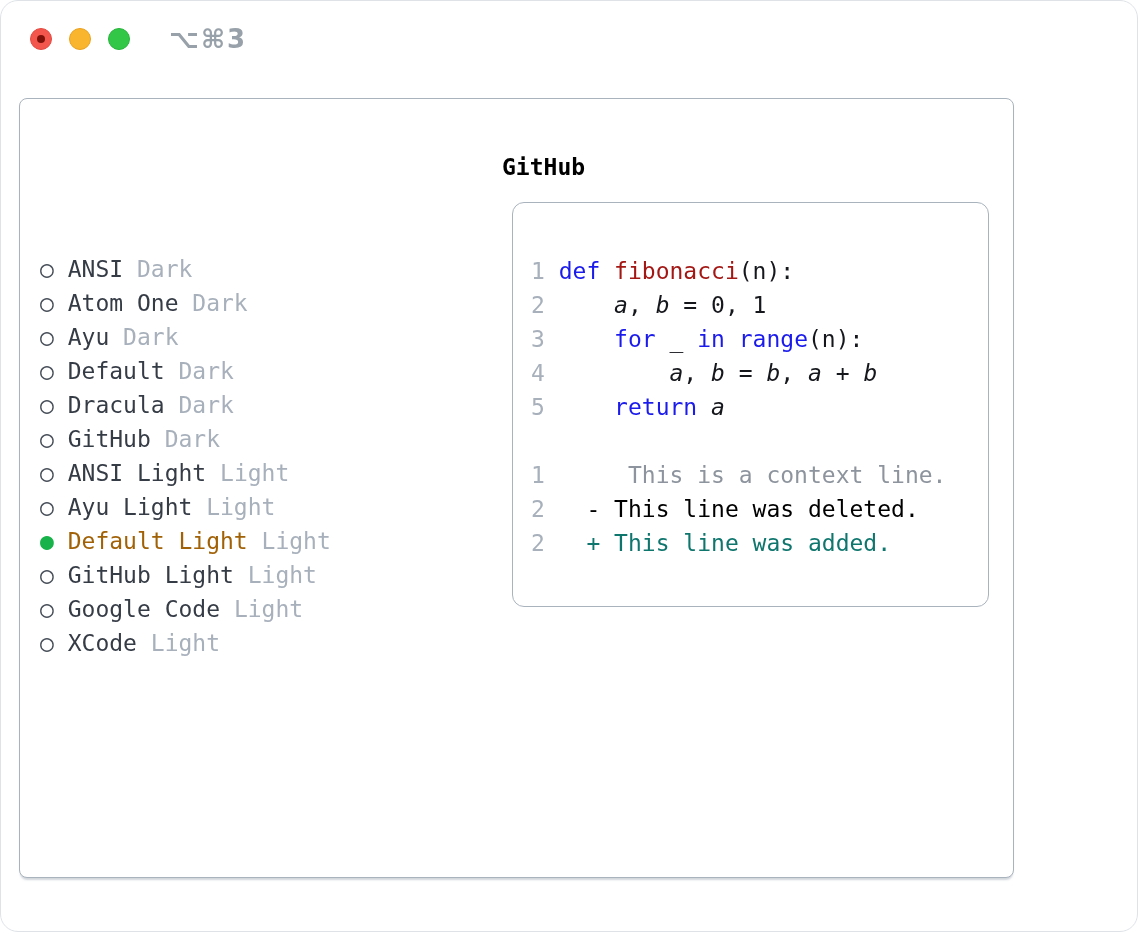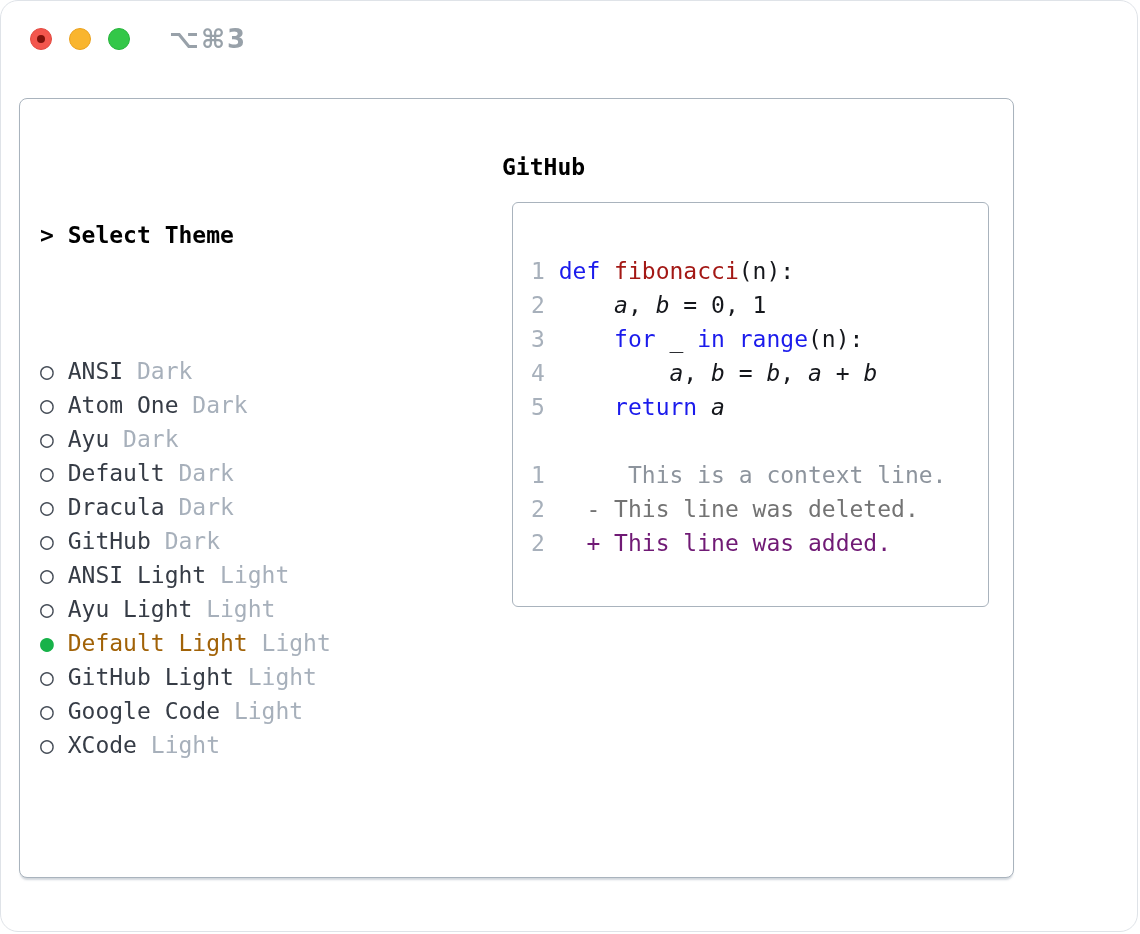--- a/index.html
+++ b/index.html
@@ -39,51 +39,50 @@
   .tname.sel{color:#a16207;text-align:right;}
   .suffix{color:#a7b0bb;margin-top:16px;}
   .spacer{height:34px;}
   
   .preview-title{
     position:absolute;left:482px;top:51px;font-size:23px;line-height:34px;
     font-weight:bold;color:#000;white-space:pre;
   }
   .preview-box{
     position:absolute;left:492px;top:103px;width:477px;height:405px;box-sizing:border-box;
-    border:1.5px solid #a9b3bd;border-radius:6px;background:#fff;
+    border:1.5px solid #a9b3bd;border-radius:12px;background:#fff;
   }
   .code{
     position:absolute;left:18px;top:51px;font-size:23px;line-height:34px;white-space:pre;
   }
   .codeline{height:34px;}
   .ln{color:#a7b0bb;}
   .kw{color:#1b1bec;}
   .fn{color:#a31815;}
   .pl{color:#15171c;}
   .var{color:#15171c;font-style:italic;}
   .ctx{color:#8d949d;margin-top:32px;}
-  .del{color:#737373;}
-  .add{color:#701a75;}
+  .del{color:#000000;}
+  .add{color:#0f766e;}
 </style>
 </head>
 <body>
 
 <div class="window">
 
   <div class="titlebar">
     <div class="light red"></div>
     <div class="light yellow"></div>
     <div class="light green"></div>
     <div class="shortcut">⌥⌘3</div>
   </div>
 
   <div class="panel">
 
     <div class="leftcol">
-      <div class="row title"><span>&gt; </span><span>Select Theme</span></div>
 
       <div id="theme-list"><div class="row"><span class="marker">○ </span><span class="tname">ANSI</span><span class="suffix"> Dark</span></div><div class="row"><span class="marker">○ </span><span class="tname">Atom One</span><span class="suffix"> Dark</span></div><div class="row"><span class="marker">○ </span><span class="tname">Ayu</span><span class="suffix"> Dark</span></div><div class="row"><span class="marker">○ </span><span class="tname">Default</span><span class="suffix"> Dark</span></div><div class="row"><span class="marker">○ </span><span class="tname">Dracula</span><span class="suffix"> Dark</span></div><div class="row"><span class="marker">○ </span><span class="tname">GitHub</span><span class="suffix"> Dark</span></div><div class="row"><span class="marker">○ </span><span class="tname">ANSI Light</span><span class="suffix"> Light</span></div><div class="row"><span class="marker">○ </span><span class="tname">Ayu Light</span><span class="suffix"> Light</span></div><div class="row"><span class="marker sel">● </span><span class="tname sel">Default Light</span><span class="suffix"> Light</span></div><div class="row"><span class="marker">○ </span><span class="tname">GitHub Light</span><span class="suffix"> Light</span></div><div class="row"><span class="marker">○ </span><span class="tname">Google Code</span><span class="suffix"> Light</span></div><div class="row"><span class="marker">○ </span><span class="tname">XCode</span><span class="suffix"> Light</span></div></div>
 
       <div class="spacer"></div>
 
       
       
 
       
 

